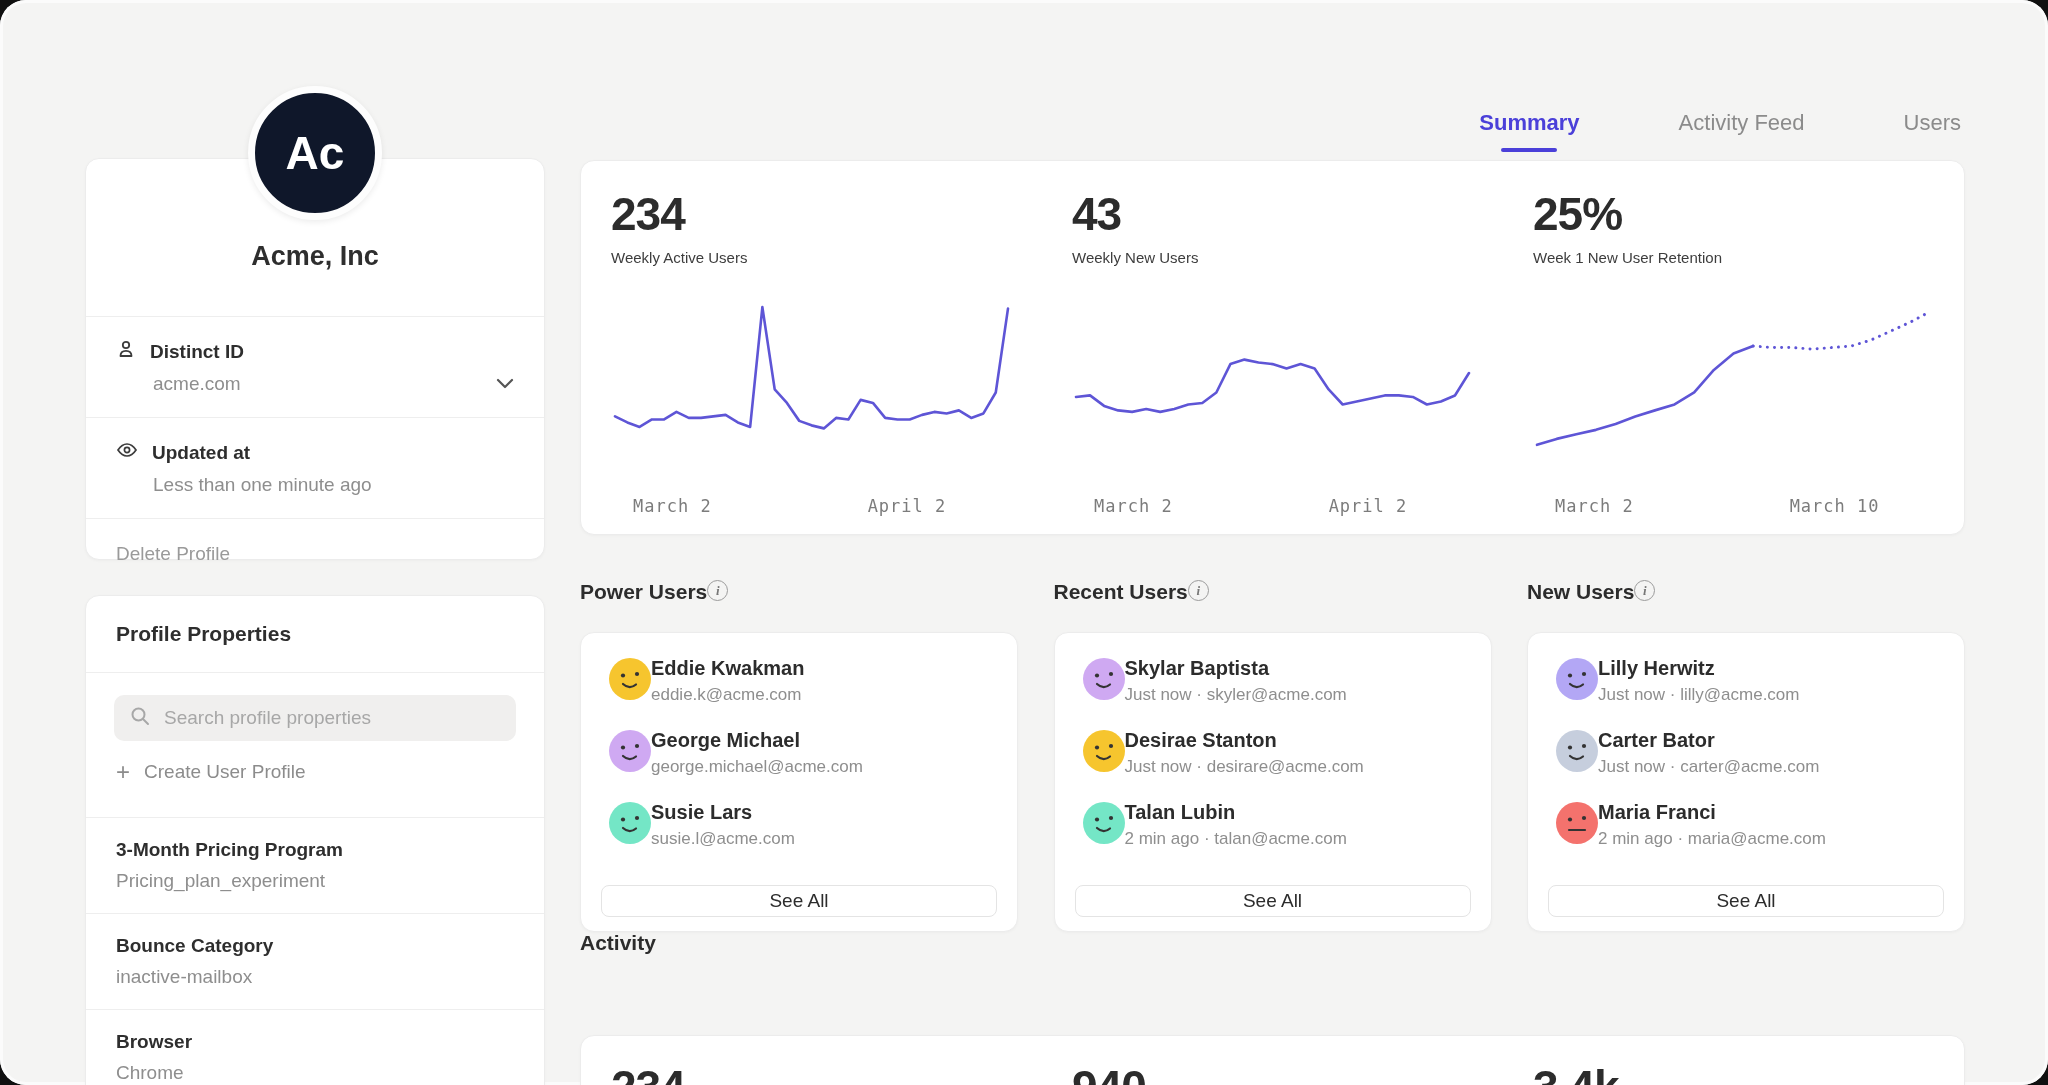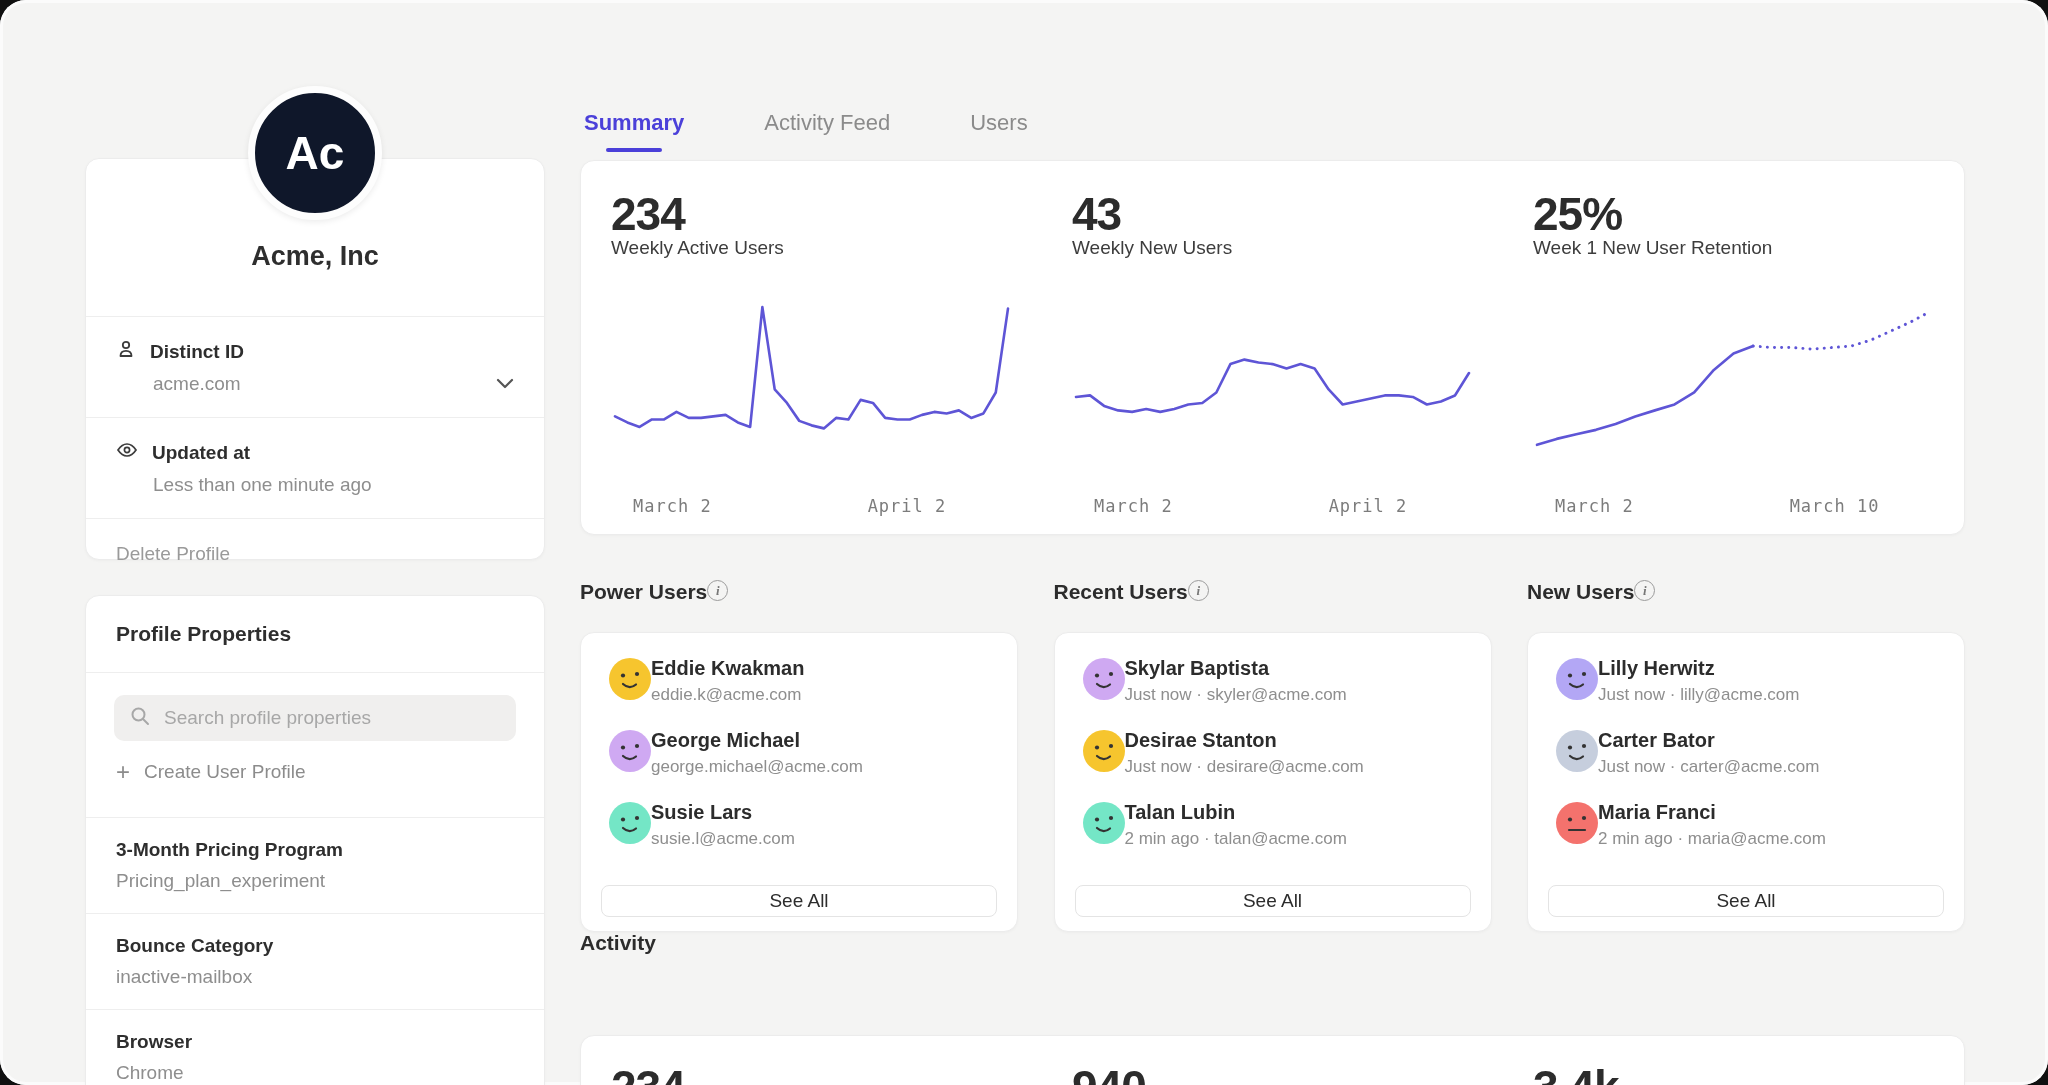--- a/index.html
+++ b/index.html
@@ -23,30 +23,30 @@
   .search-box{margin:22px 28px 0;height:46px;background:#f0efee;border-radius:10px;display:flex;align-items:center;gap:12px;padding:0 16px;box-sizing:border-box;}
   .search-box input{border:0;background:transparent;outline:none;font-size:19px;color:#555;width:100%;font-family:"Liberation Sans",sans-serif;}
   .search-box input::placeholder{color:#a7a7a7;}
   .create-row{margin:20px 30px 34px;display:flex;align-items:center;gap:14px;color:#8c8c8c;font-size:19px;cursor:pointer;}
   .plus{font-size:24px;line-height:18px;color:#8c8c8c;}
   .prop-row{border-top:1px solid #eee;padding:21px 30px;}
   .prop-name{font-size:19px;font-weight:700;color:#2e2e2e;}
   .prop-val{margin-top:9px;font-size:19px;color:#8e8e8e;}
 
   
-  .tabs{position:absolute;left:580px;top:110px;width:1385px;display:flex;justify-content:flex-start;gap:72px;}
+  .tabs{position:absolute;left:580px;top:110px;width:1385px;display:flex;justify-content:flex-end;gap:91px;}
   .tab{background:none;border:0;font-family:"Liberation Sans",sans-serif;font-size:22px;font-weight:500;color:#8b8b8b;padding:0 4px 16px;position:relative;cursor:pointer;}
   .tab.active{color:#4b40d9;font-weight:700;}
   .tab.active::after{content:"";position:absolute;left:50%;transform:translateX(-50%);bottom:0;width:56px;height:4px;border-radius:2px;background:#4b40d9;}
 
   
   .chart-card{left:580px;top:160px;width:1385px;height:375px;display:flex;}
   .chart-col{flex:1;position:relative;padding:30px 30px 0;}
   .big-num{font-size:46px;font-weight:700;color:#2c2c2c;line-height:1;letter-spacing:-1px;}
-  .metric-lbl{margin-top:0;font-size:19px;color:#3d3d3d;}
+  .metric-lbl{margin-top:12px;font-size:15px;color:#3d3d3d;}
   svg.spark{position:absolute;left:30px;top:138px;width:calc(100% - 60px);height:168px;}
   .ticks{position:absolute;left:30px;right:30px;bottom:16px;height:22px;font-family:"DejaVu Sans Mono",monospace;font-size:17px;color:#7c7c7c;letter-spacing:1px;}
   .tick-l{position:absolute;left:22px;}
   .tick-r{position:absolute;left:64%;}
 
   
   .user-section{position:absolute;top:580px;width:438px;height:355px;}
   .sec-head{display:flex;align-items:flex-start;gap:0;font-size:21px;font-weight:700;color:#2c2c2c;height:28px;}
   .info{width:21px;height:21px;border:1.5px solid #9b9b9b;border-radius:50%;display:inline-flex;align-items:center;justify-content:center;font:italic 700 13px "Liberation Serif",serif;color:#777;box-sizing:border-box;cursor:pointer;}
   .user-card{position:absolute;top:52px;left:0;right:0;height:300px;background:#fff;border:1px solid #ececec;border-radius:14px;box-shadow:0 1px 3px rgba(0,0,0,.03);display:flex;flex-direction:column;padding:12px 0 0;box-sizing:border-box;}

